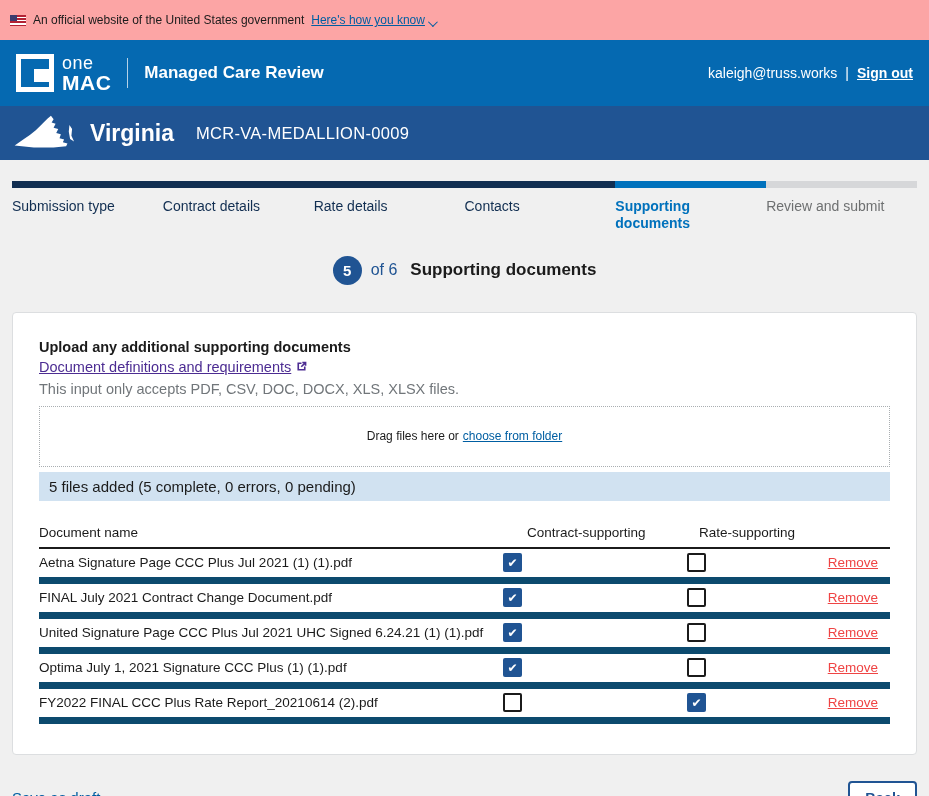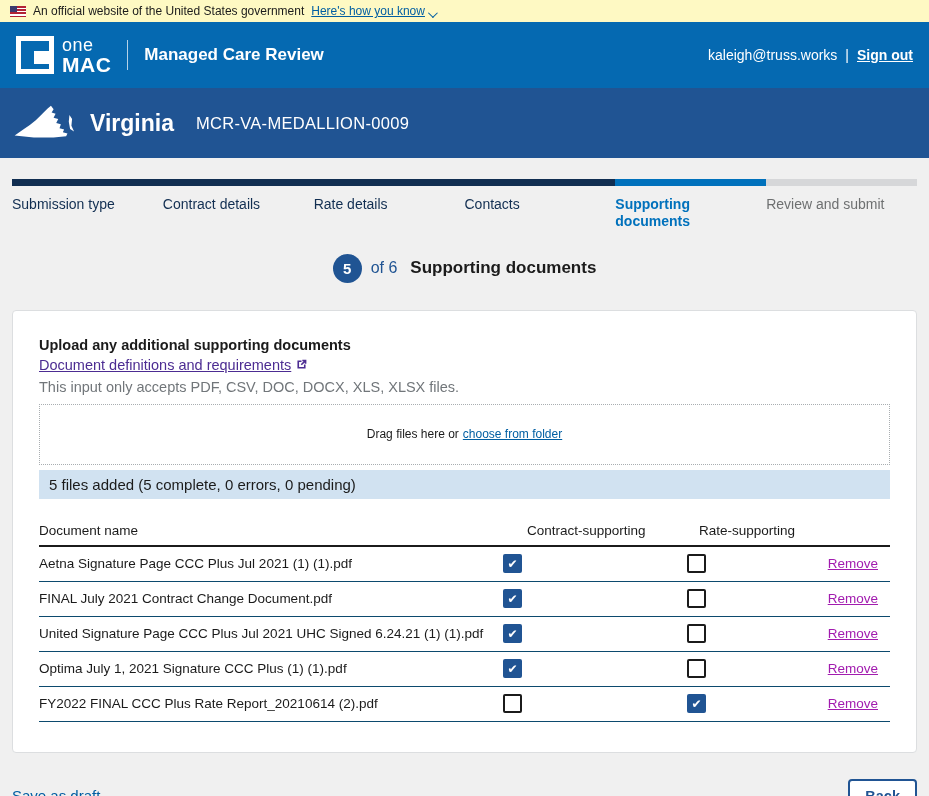--- a/index.html
+++ b/index.html
@@ -2,39 +2,39 @@
 <html><head>
 <meta charset="utf-8">
 <style>
   * { margin:0; padding:0; box-sizing:border-box; }
   html,body { width:929px; height:796px; overflow:hidden; }
   body {
     font-family:"Liberation Sans","DejaVu Sans",sans-serif;
     background:#f0f0f0; color:#1b1b1b;
   }
   
-  .gov-banner{height:22px;background:#fef9c3;display:flex;align-items:center;padding:0 10px;font-size:12px;gap:7px;}
+  .gov-banner{height:40px;background:#fca5a5;display:flex;align-items:center;padding:0 10px;font-size:12px;gap:7px;}
   .usflag{width:16px;height:11px;position:relative;flex:0 0 auto;
     background:repeating-linear-gradient(180deg,#b22234 0 1.6px,#ffffff 1.6px 3.2px);}
   .usflag::after{content:"";position:absolute;left:0;top:0;width:7px;height:6px;background:#3c3b6e;}
   .gov-link{color:#005ea2;text-decoration:underline;cursor:pointer;display:inline-flex;align-items:flex-end;gap:3px;}
   .chev{display:inline-block;width:7px;height:7px;border-right:1.5px solid #005ea2;border-bottom:1.5px solid #005ea2;transform:rotate(45deg) translateY(-2px);}
   
   .app-header{height:66px;background:#0569b1;display:flex;align-items:center;padding:0 16px;color:#fff;}
   .logo-box{width:38px;height:38px;border:5px solid #fff;position:relative;flex:0 0 auto;}
   .logo-box .inner{position:absolute;right:0;bottom:5px;width:15px;height:13px;background:#fff;}
   .logo-text{margin-left:8px;line-height:1;}
   .logo-text .one{font-size:18px;font-weight:300;letter-spacing:.5px;}
   .logo-text .mac{font-size:21px;font-weight:700;letter-spacing:.5px;}
   .hdr-divider{width:1px;height:30px;background:rgba(255,255,255,.7);margin:0 16px;}
   .app-title{font-size:17px;font-weight:600;}
   .hdr-right{margin-left:auto;font-size:14px;display:flex;align-items:center;gap:8px;}
   .signout{color:#fff;text-decoration:underline;font-weight:600;cursor:pointer;}
   
-  .state-banner{height:70px;background:#205493;display:flex;align-items:center;padding:0 14px;color:#fff;}
+  .state-banner{height:54px;background:#205493;display:flex;align-items:center;padding:0 14px;color:#fff;}
   .va-shape{width:66px;height:38px;flex:0 0 auto;}
   .state-name{font-size:23px;font-weight:700;margin-left:10px;}
   .sub-id{font-size:16.5px;font-weight:400;margin-left:22px;letter-spacing:.3px;}
   
   .steps{display:flex;margin:21px 12px 0;}
   .step{flex:1;}
   .step .bar{height:7px;}
   .step.complete .bar{background:#112e51;}
   .step.current .bar{background:#0071bc;}
   .step.upcoming .bar{background:#d6d7d9;}
@@ -52,26 +52,26 @@
   .doc-link{display:inline-flex;align-items:center;gap:4px;margin-top:4px;color:#4c2c92;font-size:14.5px;text-decoration:underline;cursor:pointer;}
   .ext-icon{width:13px;height:13px;fill:#4c2c92;}
   .upload-hint{margin-top:5px;color:#71767a;font-size:14.5px;}
   .dropzone{margin-top:9px;height:61px;border:1px dotted #a9aeb1;display:flex;align-items:center;justify-content:center;font-size:12px;background:#fff;}
   .dz-link{color:#005ea2;text-decoration:underline;cursor:pointer;margin-left:4px;}
   .file-status{margin-top:5px;height:29px;background:#d1e2f1;display:flex;align-items:center;padding:0 10px;font-size:15px;}
   
   .ftable{margin-top:18px;}
   .frow{display:grid;grid-template-columns:1fr 172px 130px 61px;align-items:center;}
   .fhead{font-weight:400;font-size:13.5px;padding:6px 0 7px;border-bottom:2px solid #1b1b1b;}
-  .fbody .frow{height:35px;border-bottom:1px solid #0c4a6e;font-size:13.5px;gap:12px;}
+  .fbody .frow{height:35px;border-bottom:7px solid #0c4a6e;font-size:13.5px;gap:12px;}
   .cb{width:19px;height:19px;border-radius:2px;cursor:pointer;}
   .cb.unchecked{background:#fff;border:2px solid #1b1b1b;}
   .cb.checked{background:#205493;color:#fff;display:flex;align-items:center;justify-content:center;font-size:12px;}
   .cb.checked::after{content:"\2714";}
-  .remove-link{color:#a21caf;text-decoration:underline;cursor:pointer;justify-self:end;padding-right:12px;}
+  .remove-link{color:#ef4444;text-decoration:underline;cursor:pointer;justify-self:end;padding-right:12px;}
   
   .page-footer{margin:26px 12px 0;display:flex;align-items:center;}
   .save-draft{color:#005ea2;font-size:15px;text-decoration:underline;cursor:pointer;}
   .btns{margin-left:auto;display:flex;gap:10px;}
   .btn{font-family:inherit;font-size:14.5px;font-weight:700;border-radius:4px;padding:7px 15px;cursor:pointer;}
   .btn-outline{background:#fff;color:#205493;border:2px solid #205493;}
   .btn-primary{background:#205493;color:#fff;border:2px solid #205493;}
 </style>
 </head>
 <body>

